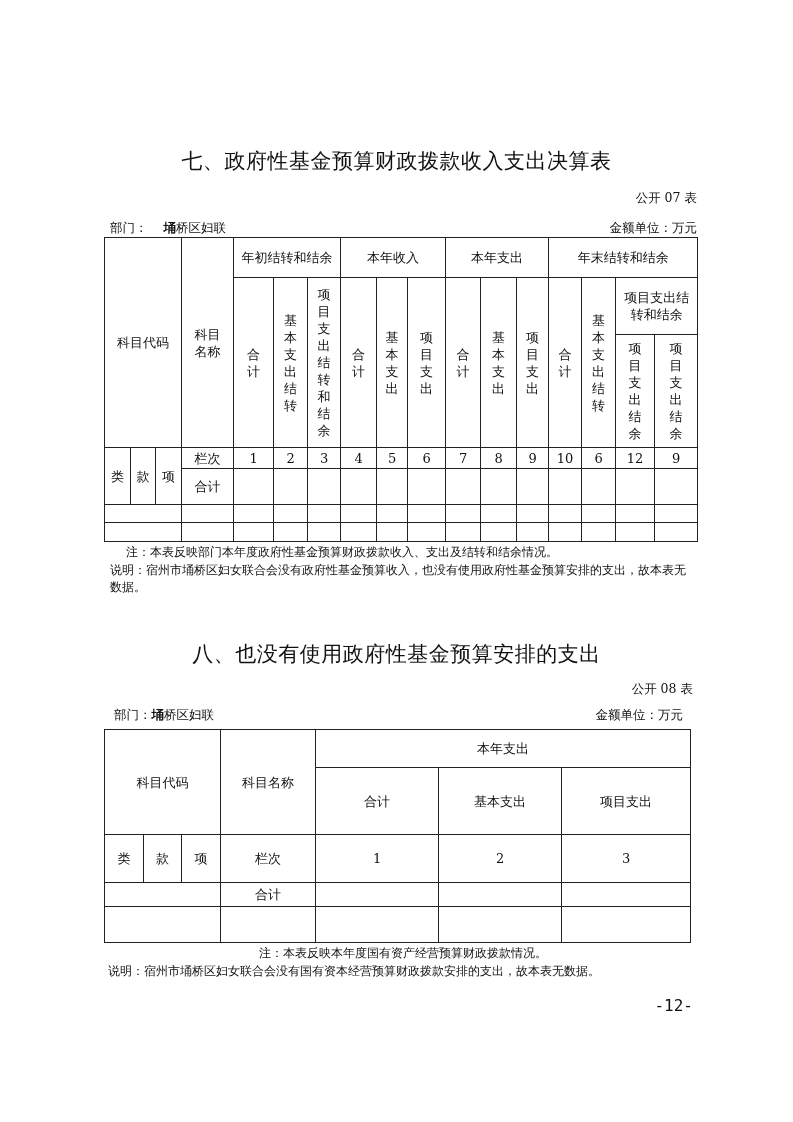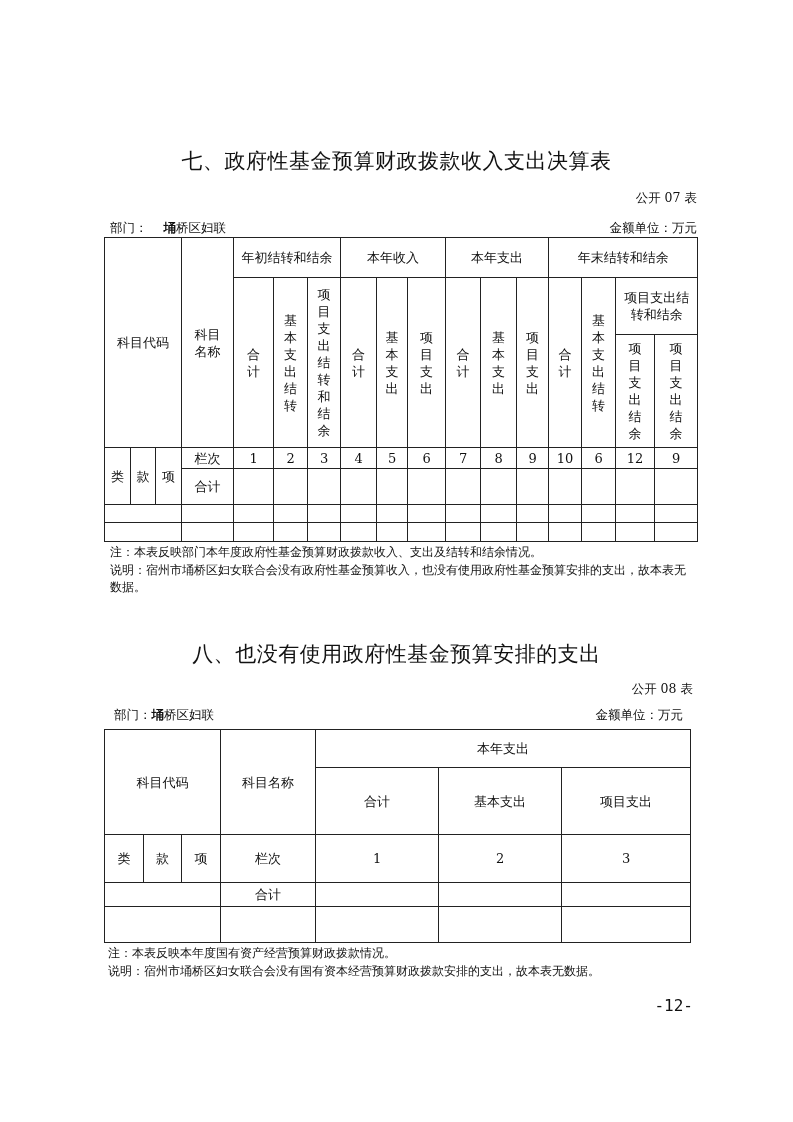--- a/index.html
+++ b/index.html
@@ -163,21 +163,21 @@
         <td></td>
         <td></td>
         <td></td>
         <td></td>
         <td></td>
         <td></td>
   </tr>
 </tbody>
   </table>
 
-<div class="abs note" style="left:110px; top:544px; width:590px;">注：本表反映部门本年度政府性基金预算财政拨款收入、支出及结转和结余情况。</div>
+<div class="abs note" style="left:126px; top:544px; width:590px;">注：本表反映部门本年度政府性基金预算财政拨款收入、支出及结转和结余情况。</div>
 <div class="abs note" style="left:110px; top:562px; width:584px;">说明：宿州市埇桥区妇女联合会没有政府性基金预算收入，也没有使用政府性基金预算安排的支出，故本表无数据。</div>
 
 <div class="abs title" style="left:0; width:793px; top:640px; text-align:center;">八、也没有使用政府性基金预算安排的支出</div>
 <div class="abs small" style="right:100px; top:681px;">公开 08 表</div>
 <div class="abs small" style="left:114px; top:707px;">
   <span>部门：</span><span class="bold">埇</span><span>桥区妇联</span>
 </div>
 <div class="abs small" style="right:110px; top:707px;">金额单位：万元</div>
 
 <table class="grid" style="left:104px; top:729px; width:586px;">
@@ -220,16 +220,16 @@
   <tr style="height:36px;">
     <td colspan="3"></td>
         <td></td>
         <td></td>
         <td></td>
         <td></td>
   </tr>
 </tbody>
   </table>
 
-<div class="abs note" style="left:108px; top:945px; width:590px;">注：本表反映本年度国有资产经营预算财政拨款情况。</div>
+<div class="abs note" style="left:108px; top:945px; width:590px;text-align:center;">注：本表反映本年度国有资产经营预算财政拨款情况。</div>
 <div class="abs note" style="left:108px; top:963px; width:590px;">说明：宿州市埇桥区妇女联合会没有国有资本经营预算财政拨款安排的支出，故本表无数据。</div>
 
 <div class="abs" style="right:100px; top:996px; font-family:'DejaVu Sans Mono','Liberation Mono',monospace; font-size:16px;">-12-</div>
 
 </body></html>

